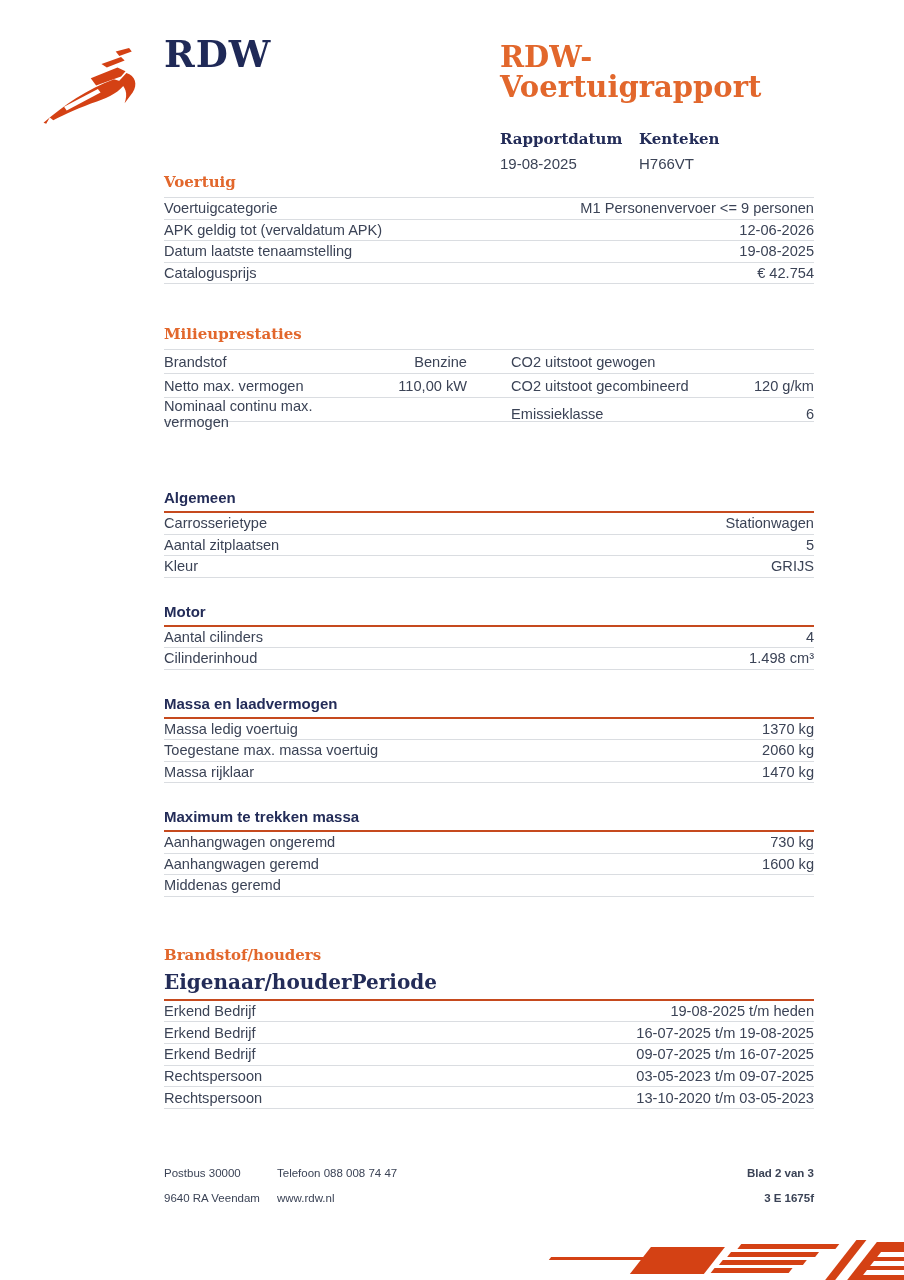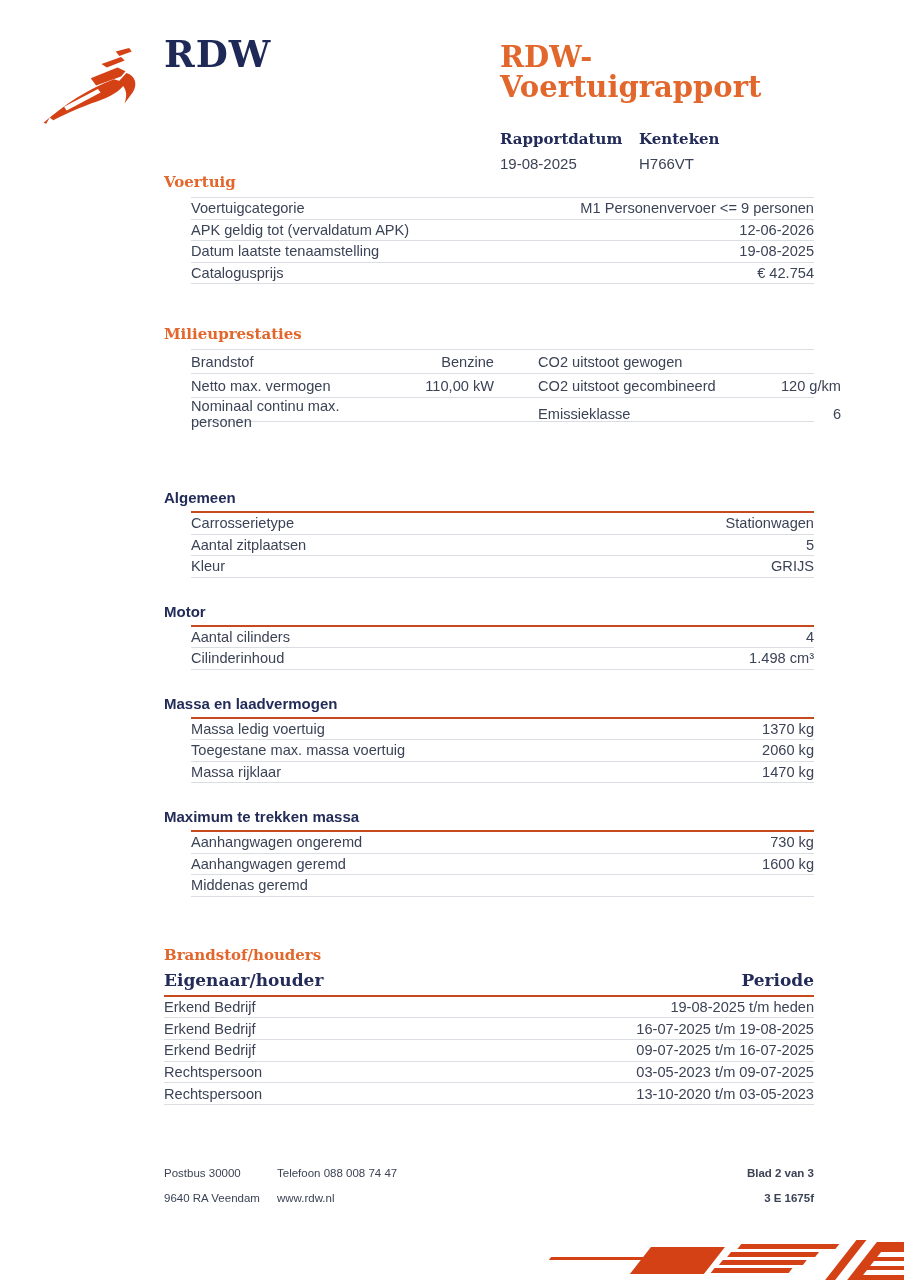--- a/index.html
+++ b/index.html
@@ -24,37 +24,37 @@
   .title{font-family:"DejaVu Serif", serif;font-weight:bold;font-size:29px;color:var(--orange);line-height:1.05;letter-spacing:0px;}
   .meta{display:grid;grid-template-columns:139px auto;margin-top:27px;}
   .meta-label{font-family:"DejaVu Serif", serif;font-weight:bold;font-size:15px;color:var(--navy);}
   .meta-value{font-size:15px;color:var(--body-text);margin-top:7px;}
 
   
   .content{position:absolute;left:164px;top:173px;width:650px;}
   .sec-heading{font-family:"DejaVu Serif", serif;font-weight:bold;font-size:15px;color:var(--orange);margin-bottom:6px;}
   .sub-heading{font-family:"Liberation Sans", sans-serif;font-weight:bold;font-size:15px;color:var(--navy);margin-bottom:5px;}
 
-  .kv-table{border-top:1px solid var(--rule-gray);margin-left:27px;}
+  .kv-table{border-top:1px solid var(--rule-gray);}
   .kv-table.orange-top{border-top:2px solid var(--rule-orange);}
   .kv-row{display:flex;justify-content:space-between;align-items:center;height:21.5px;border-bottom:1px solid var(--rule-gray);font-size:14.6px;color:var(--body-text);}
   .kv-label{white-space:nowrap;}
   .kv-value{white-space:nowrap;text-align:right;}
 
   .env-row{display:grid;grid-template-columns:183px 120px 44px 183px 120px;align-items:center;height:24px;border-bottom:1px solid var(--rule-gray);font-size:14.6px;color:var(--body-text);}
   .env-value{text-align:right;white-space:nowrap;}
 
   .sec-voertuig{margin-top:0;}
   .sec-milieu{margin-top:41px;}
   .sec-eigenschappen{margin-top:67px;}
   .subsection{margin-top:25px;}
   .subsection.first{margin-top:4px;}
   .sec-eigenaren{margin-top:49px;}
 
-  .owner-header{display:flex;justify-content:space-between;align-items:baseline;padding-bottom:5px;border-bottom:2px solid var(--rule-orange);font-family:"DejaVu Serif", serif;font-weight:bold;font-size:17px;color:var(--navy);}
+  .owner-header{display:flex;justify-content:flex-start;align-items:baseline;padding-bottom:5px;border-bottom:2px solid var(--rule-orange);font-family:"DejaVu Serif", serif;font-weight:bold;font-size:20px;color:var(--navy);}
   .owner-row{display:flex;justify-content:space-between;align-items:center;height:21.7px;border-bottom:1px solid var(--rule-gray);font-size:14.6px;color:var(--body-text);}
 
   
   .footer{position:absolute;left:164px;top:1167px;width:650px;display:grid;grid-template-columns:113px 1fr auto;row-gap:13px;font-size:11.5px;color:var(--body-text);}
   .footer .right{text-align:right;font-weight:bold;}
 
   
   .stripes{position:absolute;right:0;bottom:0;width:372px;height:42px;overflow:hidden;}
 </style>
 </head>
@@ -128,21 +128,21 @@
           <span class="env-value"></span>
         </div>
         <div class="env-row">
           <span>Netto max. vermogen</span>
           <span class="env-value">110,00 kW</span>
           <span></span>
           <span>CO2 uitstoot gecombineerd</span>
           <span class="env-value">120 g/km</span>
         </div>
         <div class="env-row">
-          <span>Nominaal continu max. personen</span>
+          <span>Nominaal continu max. vermogen</span>
           <span class="env-value"></span>
           <span></span>
           <span>Emissieklasse</span>
           <span class="env-value">6</span>
         </div>
       </div>
     </section>
 
     <section class="sec-eigenschappen">
 

